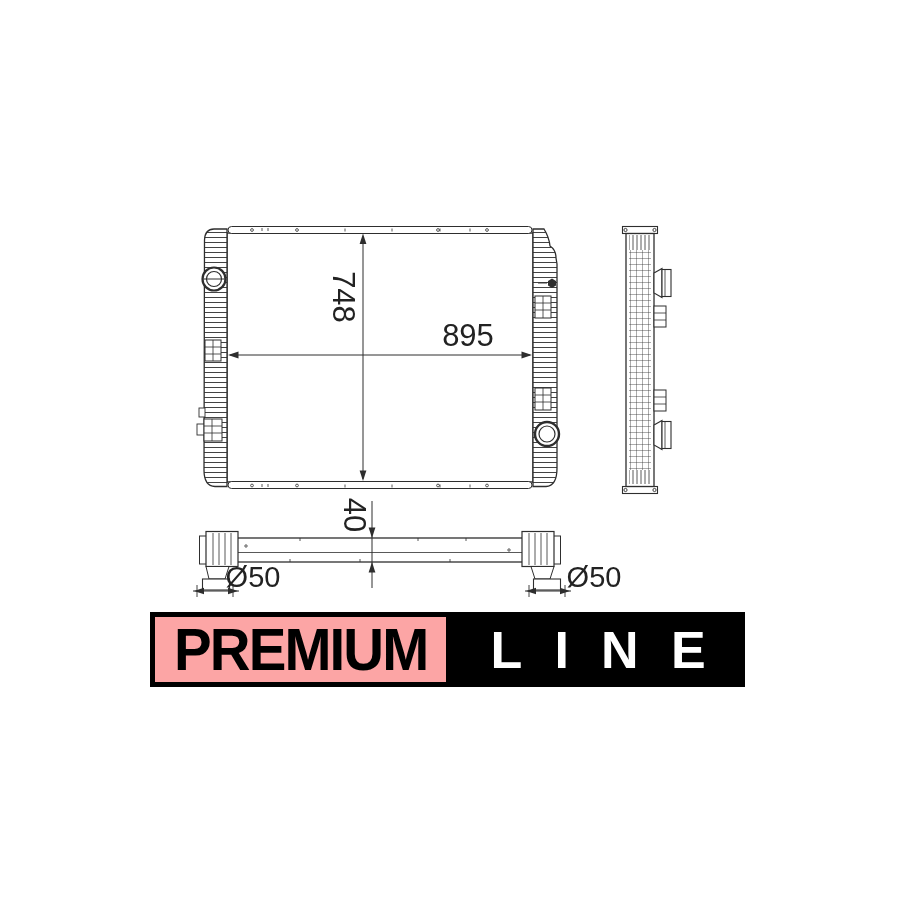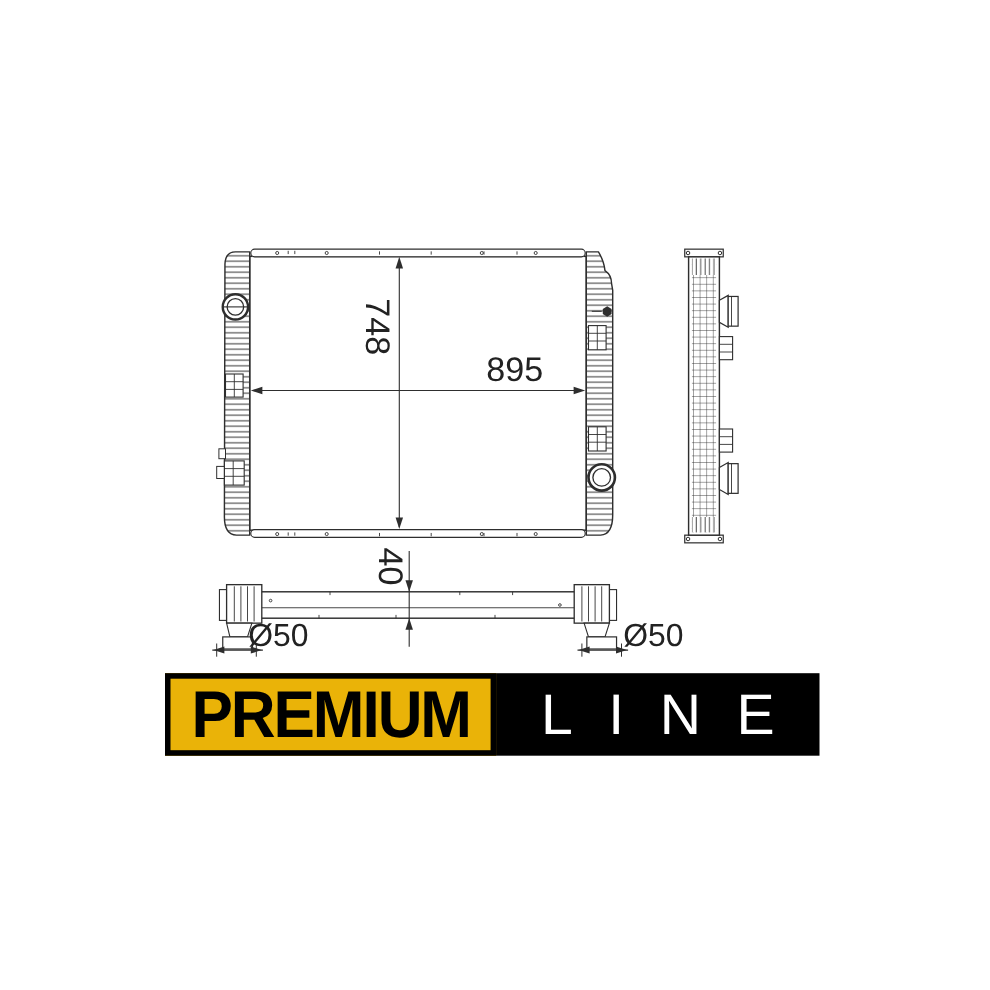--- a/index.html
+++ b/index.html
@@ -12,30 +12,30 @@
     fill:#222222;
     font-family:"Liberation Sans", sans-serif;
     font-size:31px;
   }
   .drawing text.small { font-size:29px; }
   .banner {
     position:absolute; left:150px; top:612px; width:595px; height:75px;
     background:#000000; display:flex; box-sizing:border-box;
   }
   .premium-box {
-    box-sizing:border-box; width:301px; height:75px; background:#eab308;
+    box-sizing:border-box; width:301px; height:75px; background:#fca5a5;
     border:5px solid #000000; display:flex; align-items:center; justify-content:center;
   }
   .premium-text {
     color:#000000; font-weight:700; font-size:60px; letter-spacing:-2px;
     transform:scaleX(0.94); white-space:nowrap; line-height:1;
   }
   .line-box { flex:1; display:flex; align-items:center; justify-content:center; }
   .line-text {
-    color:#ffffff; font-weight:400; font-size:52px; letter-spacing:0.62em;
+    color:#ffffff; font-weight:700; font-size:52px; letter-spacing:0.62em;
     margin-right:-0.62em; white-space:nowrap; line-height:1;
   }
 </style>
 </head>
 <body>
 
 <div class="canvas">
 
   <svg class="drawing" width="900" height="900" viewBox="0 0 900 900">
     <defs>

